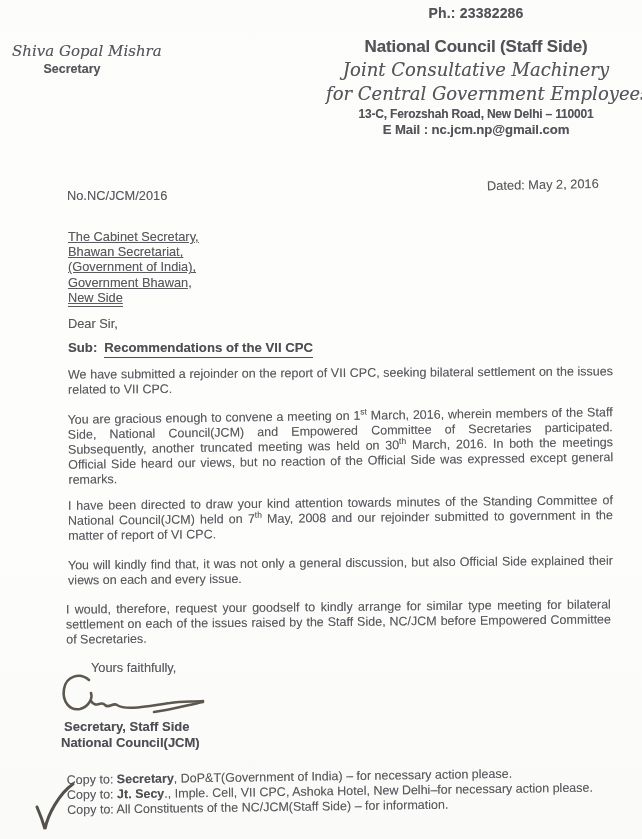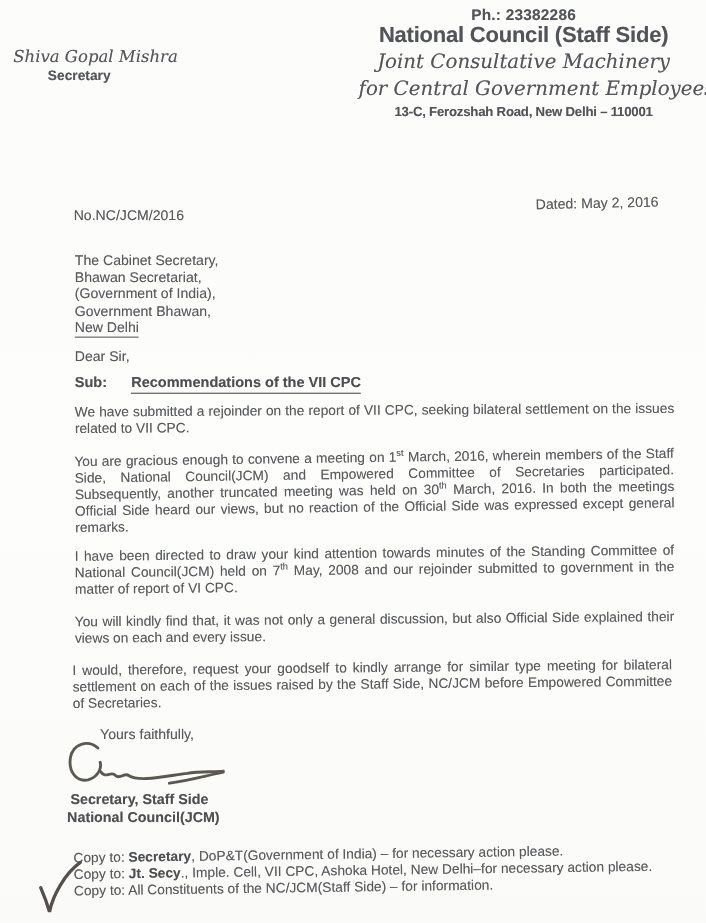--- a/index.html
+++ b/index.html
@@ -12,35 +12,35 @@
   .abs{position:absolute;}
 
   
   .sender{left:12px;top:42px;width:120px;text-align:center;color:#55565c;}
   .sender-name{font-family:"DejaVu Serif",serif;font-style:italic;font-size:15px;white-space:nowrap;}
   .sender-title{font-size:12.5px;font-weight:bold;margin-top:2px;}
 
   
   .org{left:326px;top:5px;width:300px;text-align:center;color:#53545a;}
   .org-phone{font-size:14px;font-weight:bold;letter-spacing:.2px;}
-  .org-name{font-size:20px;font-weight:bold;margin-top:0;letter-spacing:-.2px;}
+  .org-name{font-size:17px;font-weight:bold;margin-top:16px;letter-spacing:-.2px;}
   .org-script{font-family:"DejaVu Serif",serif;font-style:italic;font-size:18px;line-height:23px;white-space:nowrap;color:#55565c;margin-top:1px;}
   .org-addr{font-size:12px;font-weight:bold;margin-top:2px;white-space:nowrap;letter-spacing:-.2px;}
   .org-email{font-size:13.2px;font-weight:bold;margin-top:1px;letter-spacing:-.1px;}
 
   .ref-no{left:67px;top:188px;font-size:12.8px;}
   .date{left:487px;top:177px;font-size:12.8px;transform:rotate(-1.2deg);}
 
-  .recipient{left:68px;top:229px;font-size:12.8px;line-height:15.2px;}
+  .recipient{left:68px;top:229px;font-size:12.8px;line-height:15.2px;text-decoration:underline;}
   .u-city{border-bottom:1.2px solid #5a5b5f;padding-bottom:1px;}
 
   .salutation{left:68px;top:316px;font-size:12.8px;}
 
   .subject{left:68px;top:340px;font-size:13.2px;font-weight:bold;color:#4e4f53;}
-  .subject-text{margin-left:22px;border-bottom:1.6px solid #4e4f53;padding-bottom:1.5px;}
+  .subject-text{margin-left:7px;border-bottom:1.6px solid #4e4f53;padding-bottom:1.5px;}
 
   .par{left:68px;width:545px;font-size:12.5px;line-height:15px;text-align:justify;margin:0;}
   .p1{top:366px;transform:rotate(-.35deg);}
   .p2{top:409px;transform:rotate(-.8deg);}
   .p3{top:496px;transform:rotate(-.6deg);}
   .p4{top:556px;transform:rotate(-.5deg);}
   .p5{top:600px;left:66px;transform:rotate(-.55deg);}
   sup{font-size:8.5px;line-height:0;vertical-align:super;}
 
   .valediction{left:91px;top:660px;font-size:12.8px;}
@@ -62,31 +62,32 @@
     <div class="sender-name">Shiva Gopal Mishra</div>
     <div class="sender-title">Secretary</div>
   </div>
 
   <div class="abs org">
     <div class="org-phone">Ph.: 23382286</div>
     <div class="org-name">National Council (Staff Side)</div>
     <div class="org-script">Joint Consultative Machinery</div>
     <div class="org-script">for Central Government Employees</div>
     <div class="org-addr">13-C, Ferozshah Road, New Delhi – 110001</div>
+    <div class="org-email">E Mail : nc.jcm.np@gmail.com</div>
   </div>
 
   <div class="abs ref-no">No.NC/JCM/2016</div>
   <div class="abs date">Dated: May 2, 2016</div>
 
   <div class="abs recipient">
     <div>The Cabinet Secretary,</div>
     <div>Bhawan Secretariat,</div>
     <div>(Government of India),</div>
     <div>Government Bhawan,</div>
-    <div><span class="u-city">New Delhi</span></div>
+    <div><span class="u-city">New Side</span></div>
   </div>
 
   <div class="abs salutation">Dear Sir,</div>
   <div class="abs subject">
     <span>Sub:</span><span class="subject-text">Recommendations of the VII CPC</span>
   </div>
 
   <p class="abs par p1"><span>We have submitted a rejoinder on the report of VII CPC, seeking bilateral settlement on the issues related to VII CPC.</span></p>
 
   <p class="abs par p2"><span>You are gracious enough to convene a meeting on 1</span><sup>st</sup><span> March, 2016, wherein members of the Staff Side, National Council(JCM) and Empowered Committee of Secretaries participated. Subsequently, another truncated meeting was held on 30</span><sup>th</sup><span> March, 2016. In both the meetings Official Side heard our views, but no reaction of the Official Side was expressed except general remarks.</span></p>

